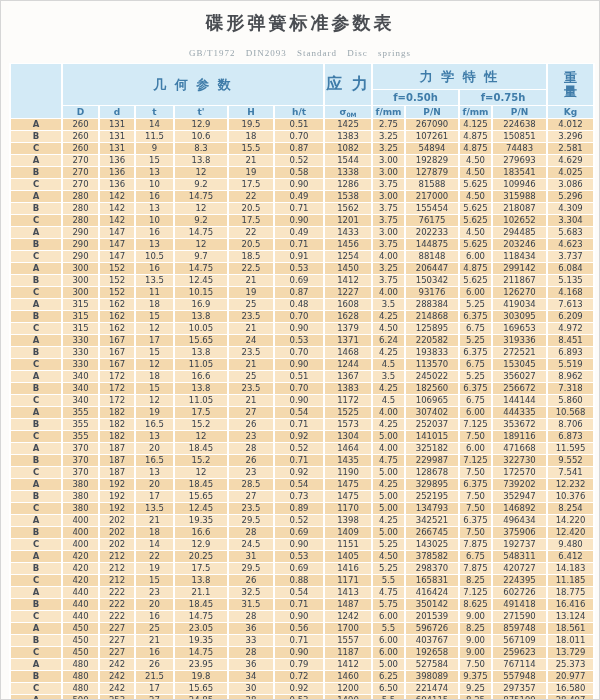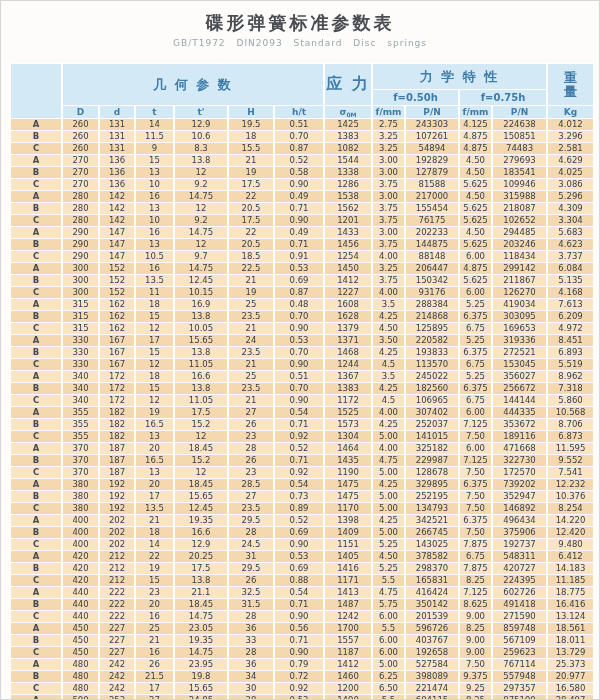--- a/index.html
+++ b/index.html
@@ -7,21 +7,21 @@
     position:relative;width:600px;height:700px;margin:0 auto;
     background:#fdfcfa;border:1px solid #d6d6d6;box-sizing:border-box;
     font-family:"DejaVu Sans","Liberation Sans",sans-serif;overflow:hidden;
   }
   .title-block{position:absolute;top:10px;left:0;width:100%;text-align:center;}
   .main-title{
     font-size:18px;font-weight:bold;color:#4a4d52;letter-spacing:3px;
     font-family:"Liberation Sans",sans-serif;
   }
   .sub-title{
-    margin-top:3px;font-size:9px;color:#98a5ad;letter-spacing:1px;word-spacing:7px;
+    margin-top:13px;font-size:9px;color:#98a5ad;letter-spacing:1px;word-spacing:7px;font-family:Liberation Serif, serif;
   }
   table.params{
     position:absolute;left:8px;top:62px;width:584px;
     border-collapse:collapse;table-layout:fixed;
   }
   table.params th,table.params td{
     border:1px solid #ffffff;border-left-width:2px;border-right-width:2px;
     padding:0;text-align:center;overflow:hidden;white-space:nowrap;
   }
   thead th{background:#d3eaf6;color:#3f7ca9;}
@@ -99,21 +99,21 @@
         <tr>
           <td>A</td>
           <td>260</td>
           <td>131</td>
           <td>14</td>
           <td>12.9</td>
           <td>19.5</td>
           <td>0.51</td>
           <td>1425</td>
           <td>2.75</td>
-          <td>243303</td>
+          <td>267090</td>
           <td>4.125</td>
           <td>224638</td>
           <td>4.012</td>
         </tr>
         <tr>
           <td>B</td>
           <td>260</td>
           <td>131</td>
           <td>11.5</td>
           <td>10.6</td>
@@ -368,21 +368,21 @@
         </tr>
         <tr>
           <td>A</td>
           <td>330</td>
           <td>167</td>
           <td>17</td>
           <td>15.65</td>
           <td>24</td>
           <td>0.53</td>
           <td>1371</td>
-          <td>3.50</td>
+          <td>6.24</td>
           <td>220582</td>
           <td>5.25</td>
           <td>319336</td>
           <td>8.451</td>
         </tr>
         <tr>
           <td>B</td>
           <td>330</td>
           <td>167</td>
           <td>15</td>

